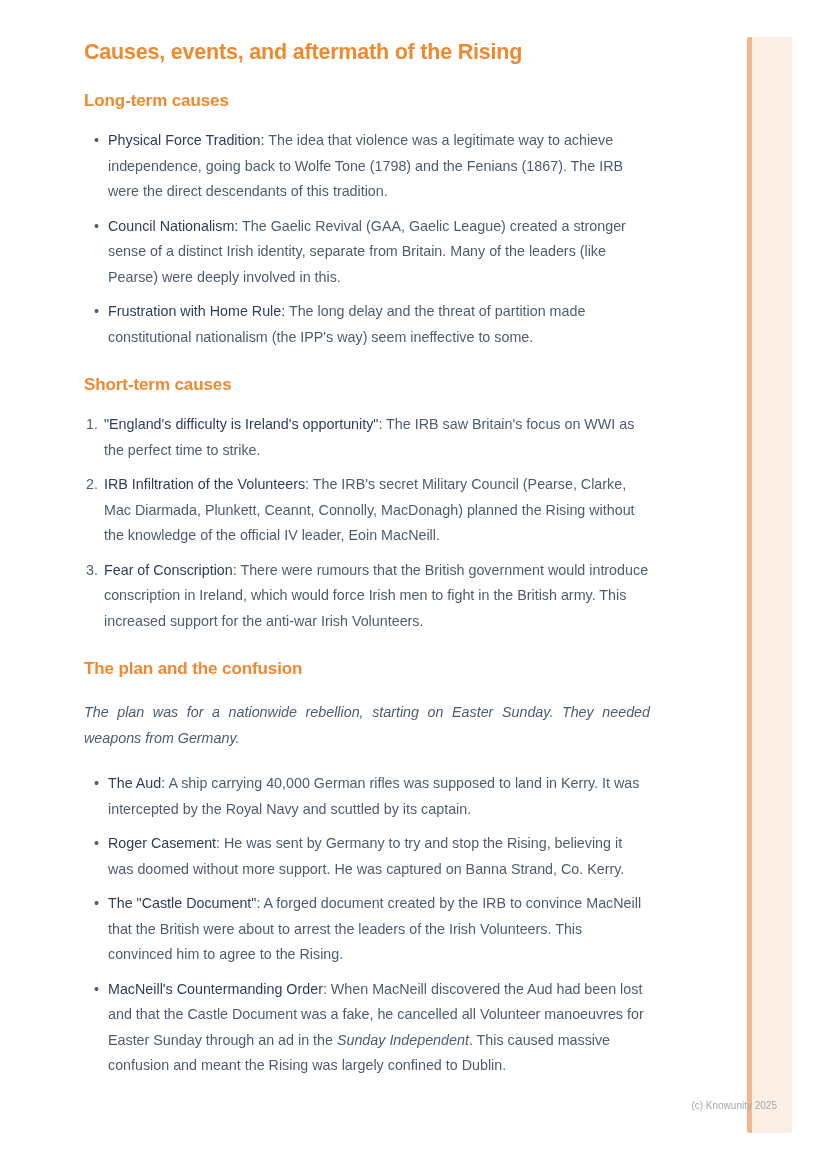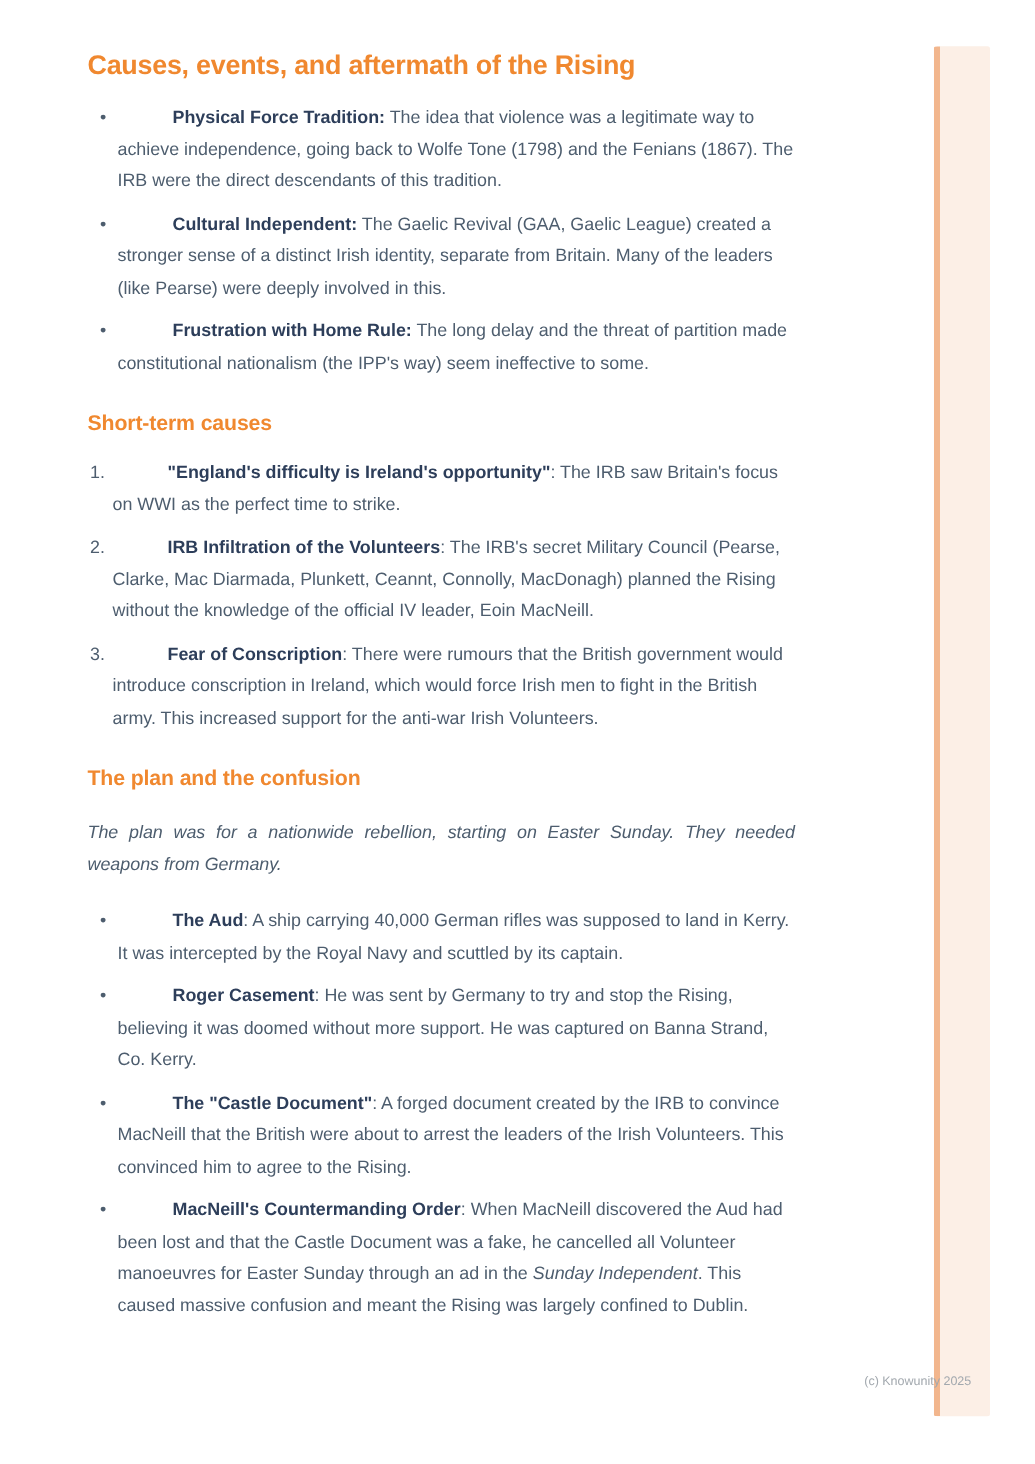--- a/index.html
+++ b/index.html
@@ -19,21 +19,21 @@
     background:var(--bg);
   }
   .stripe{
     position:absolute;left:747px;top:37px;width:45px;height:1096px;
     background:var(--stripe-fill);
     border-left:5px solid var(--stripe-border);
     border-radius:2px;
     z-index:0;
   }
   .content{
-    position:absolute;left:70px;top:0;width:566px;z-index:1;
+    position:absolute;left:84px;top:0;width:566px;z-index:1;
   }
   h1.page-title{
     margin:38px 0 12px 0;
     font-size:21.5px;line-height:28px;font-weight:bold;
     color:var(--accent);
     letter-spacing:-0.2px;
   }
   section h2{
     margin:24px 0 0 0;
     font-size:17px;line-height:22px;font-weight:bold;
@@ -49,21 +49,21 @@
     position:relative;
     margin:0 0 9px 0;
   }
   .list.bullet li{padding-left:24px;}
   .list.numbered li{padding-left:20px;}
   .list li .marker{
     position:absolute;left:10px;top:0;
     color:var(--body);
   }
   .list.numbered li .marker{left:2px;}
-  .seg-bold{font-weight:bold;color:var(--bold);margin-left:44px;}
+  .seg-bold{font-weight:normal;color:var(--bold);}
   .seg-italic{font-style:italic;}
   p.intro{
     margin:20px 0 0 0;
     font-size:14.3px;line-height:25.5px;color:var(--body);
     text-align:justify;
     font-style:italic;
   }
   p.intro + .list{margin-top:20px;}
   .footer{
     position:absolute;right:51px;top:1100px;
@@ -74,23 +74,24 @@
 </style>
 </head>
 <body>
 
 <div class="stripe"></div>
 
 <div class="content">
   <h1 class="page-title">Causes, events, and aftermath of the Rising</h1>
   <div id="sections">
       <section>
+        <h2>Long-term causes</h2>
         <ul class="list bullet">
           <li><span class="marker">•</span><span class="seg-bold">Physical Force Tradition:</span><span class="seg-normal"> The idea that violence was a legitimate way to achieve independence, going back to Wolfe Tone (1798) and the Fenians (1867). The IRB were the direct descendants of this tradition.</span></li>
-          <li><span class="marker">•</span><span class="seg-bold">Cultural Independent:</span><span class="seg-normal"> The Gaelic Revival (GAA, Gaelic League) created a stronger sense of a distinct Irish identity, separate from Britain. Many of the leaders (like Pearse) were deeply involved in this.</span></li>
+          <li><span class="marker">•</span><span class="seg-bold">Council Nationalism:</span><span class="seg-normal"> The Gaelic Revival (GAA, Gaelic League) created a stronger sense of a distinct Irish identity, separate from Britain. Many of the leaders (like Pearse) were deeply involved in this.</span></li>
           <li><span class="marker">•</span><span class="seg-bold">Frustration with Home Rule:</span><span class="seg-normal"> The long delay and the threat of partition made constitutional nationalism (the IPP's way) seem ineffective to some.</span></li>
         </ul>
       </section>
       <section>
         <h2>Short-term causes</h2>
         <ul class="list numbered">
           <li><span class="marker">1.</span><span class="seg-bold">"England's difficulty is Ireland's opportunity"</span><span class="seg-normal">: The IRB saw Britain's focus on WWI as the perfect time to strike.</span></li>
           <li><span class="marker">2.</span><span class="seg-bold">IRB Infiltration of the Volunteers</span><span class="seg-normal">: The IRB's secret Military Council (Pearse, Clarke, Mac Diarmada, Plunkett, Ceannt, Connolly, MacDonagh) planned the Rising without the knowledge of the official IV leader, Eoin MacNeill.</span></li>
           <li><span class="marker">3.</span><span class="seg-bold">Fear of Conscription</span><span class="seg-normal">: There were rumours that the British government would introduce conscription in Ireland, which would force Irish men to fight in the British army. This increased support for the anti-war Irish Volunteers.</span></li>
         </ul>

